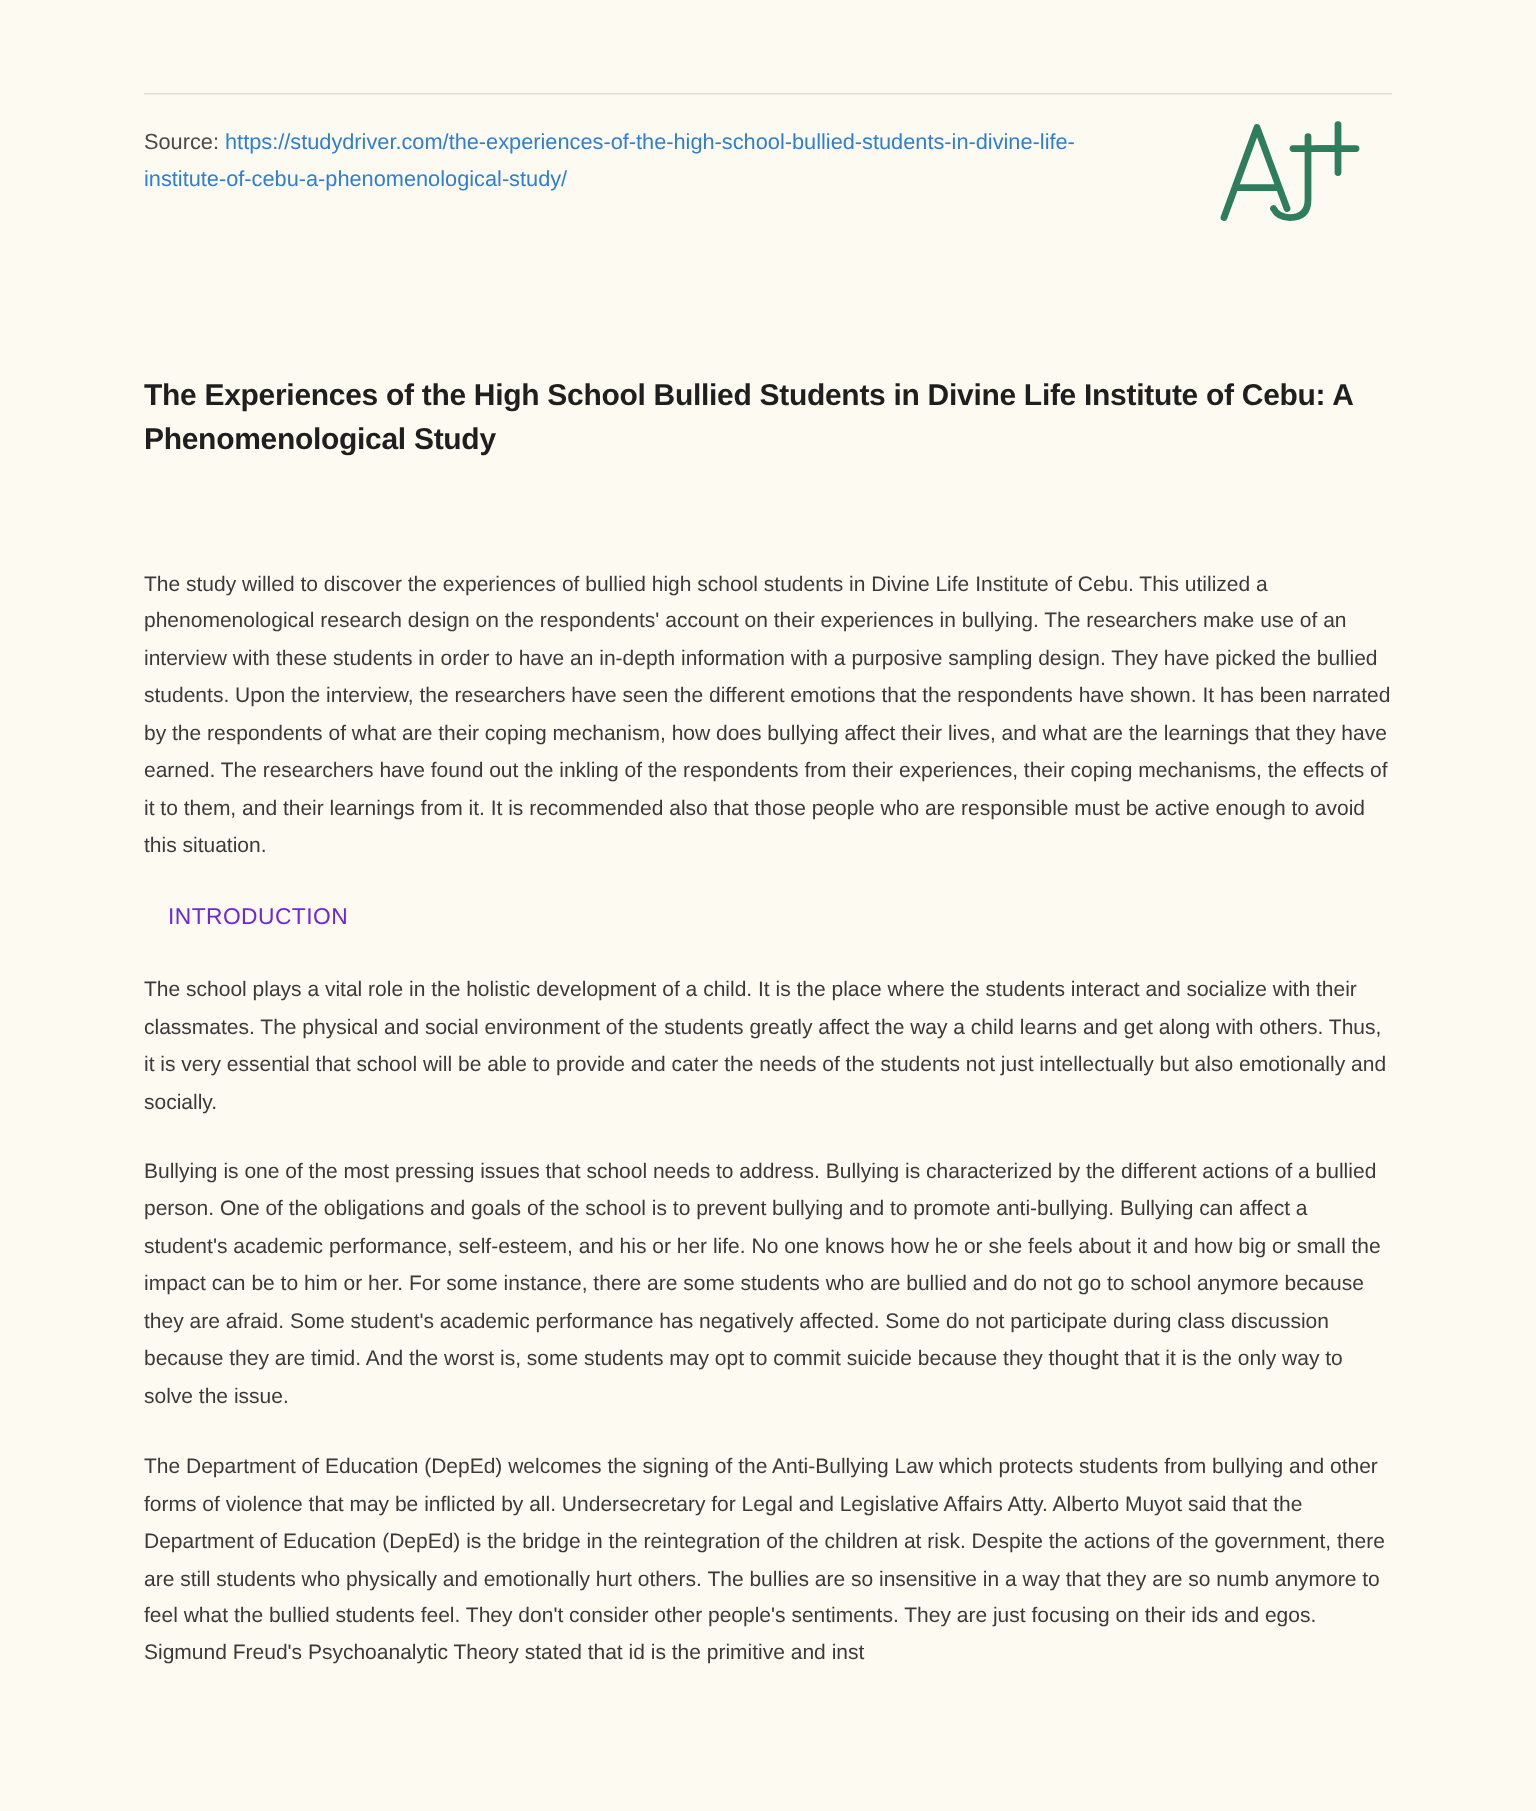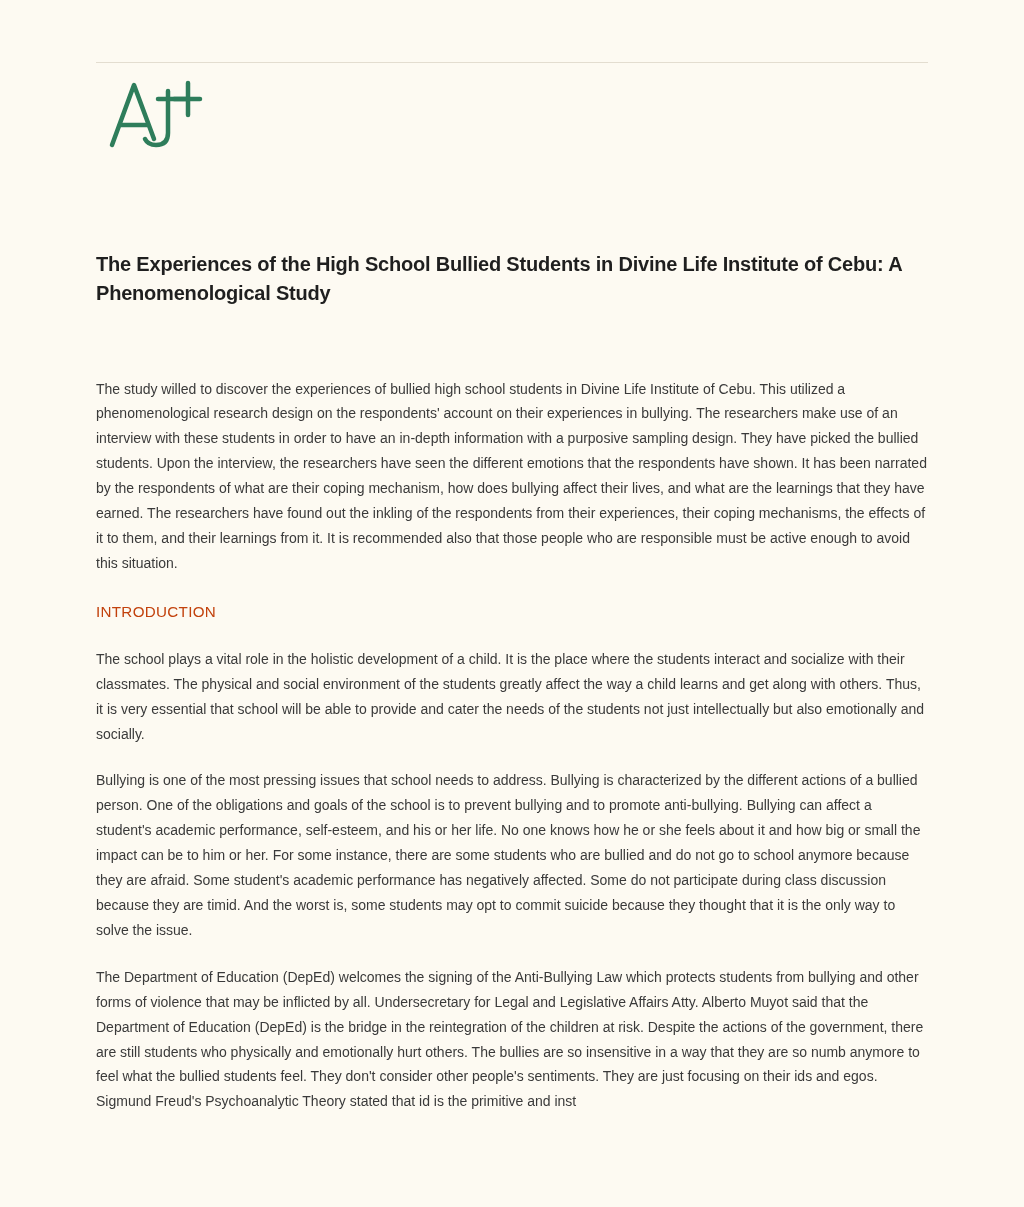--- a/index.html
+++ b/index.html
@@ -87,35 +87,38 @@
   p.para {
     font-size: 14px;
     line-height: 1.78;
     color: #3a3a3a;
     margin: 0 0 22px 0;
     text-align: left;
   }
   .section-head {
     font-size: 15.2px;
     line-height: 1.78;
-    color: #c2410c;
-    margin: 0 0 22px 0;
+    color: #6d28d9;
+    margin: 0 0 22px 16px;
     letter-spacing: 0.3px;
   }
 </style>
 </head>
 <body>
 
 <div class="page">
 
   <div class="header">
     <div class="rule"></div>
   </div>
 
   <div class="source-block">
+    <div class="source-text">
+      <span class="source-label">Source: </span><a class="source-link" href="#">https://studydriver.com/the-experiences-of-the-high-school-bullied-students-in-divine-life-institute-of-cebu-a-phenomenological-study/</a>
+    </div>
     <div class="logo">
       <svg width="110" height="92" viewBox="0 0 110 92" xmlns="http://www.w3.org/2000/svg">
         <g fill="none" stroke="#2e7d5b" stroke-width="4.5" stroke-linecap="round" stroke-linejoin="round">
           <path d="M16 76 L38 16 L58 70"></path>
           <path d="M25 56 L52 56"></path>
           <path d="M72 22 L72 64 Q72 76 60 76 Q52 76 49 70"></path>
           <path d="M62 30 L92 30"></path>
           <path d="M92 14 L92 46"></path>
           <path d="M78 30 L104 30"></path>
         </g>

